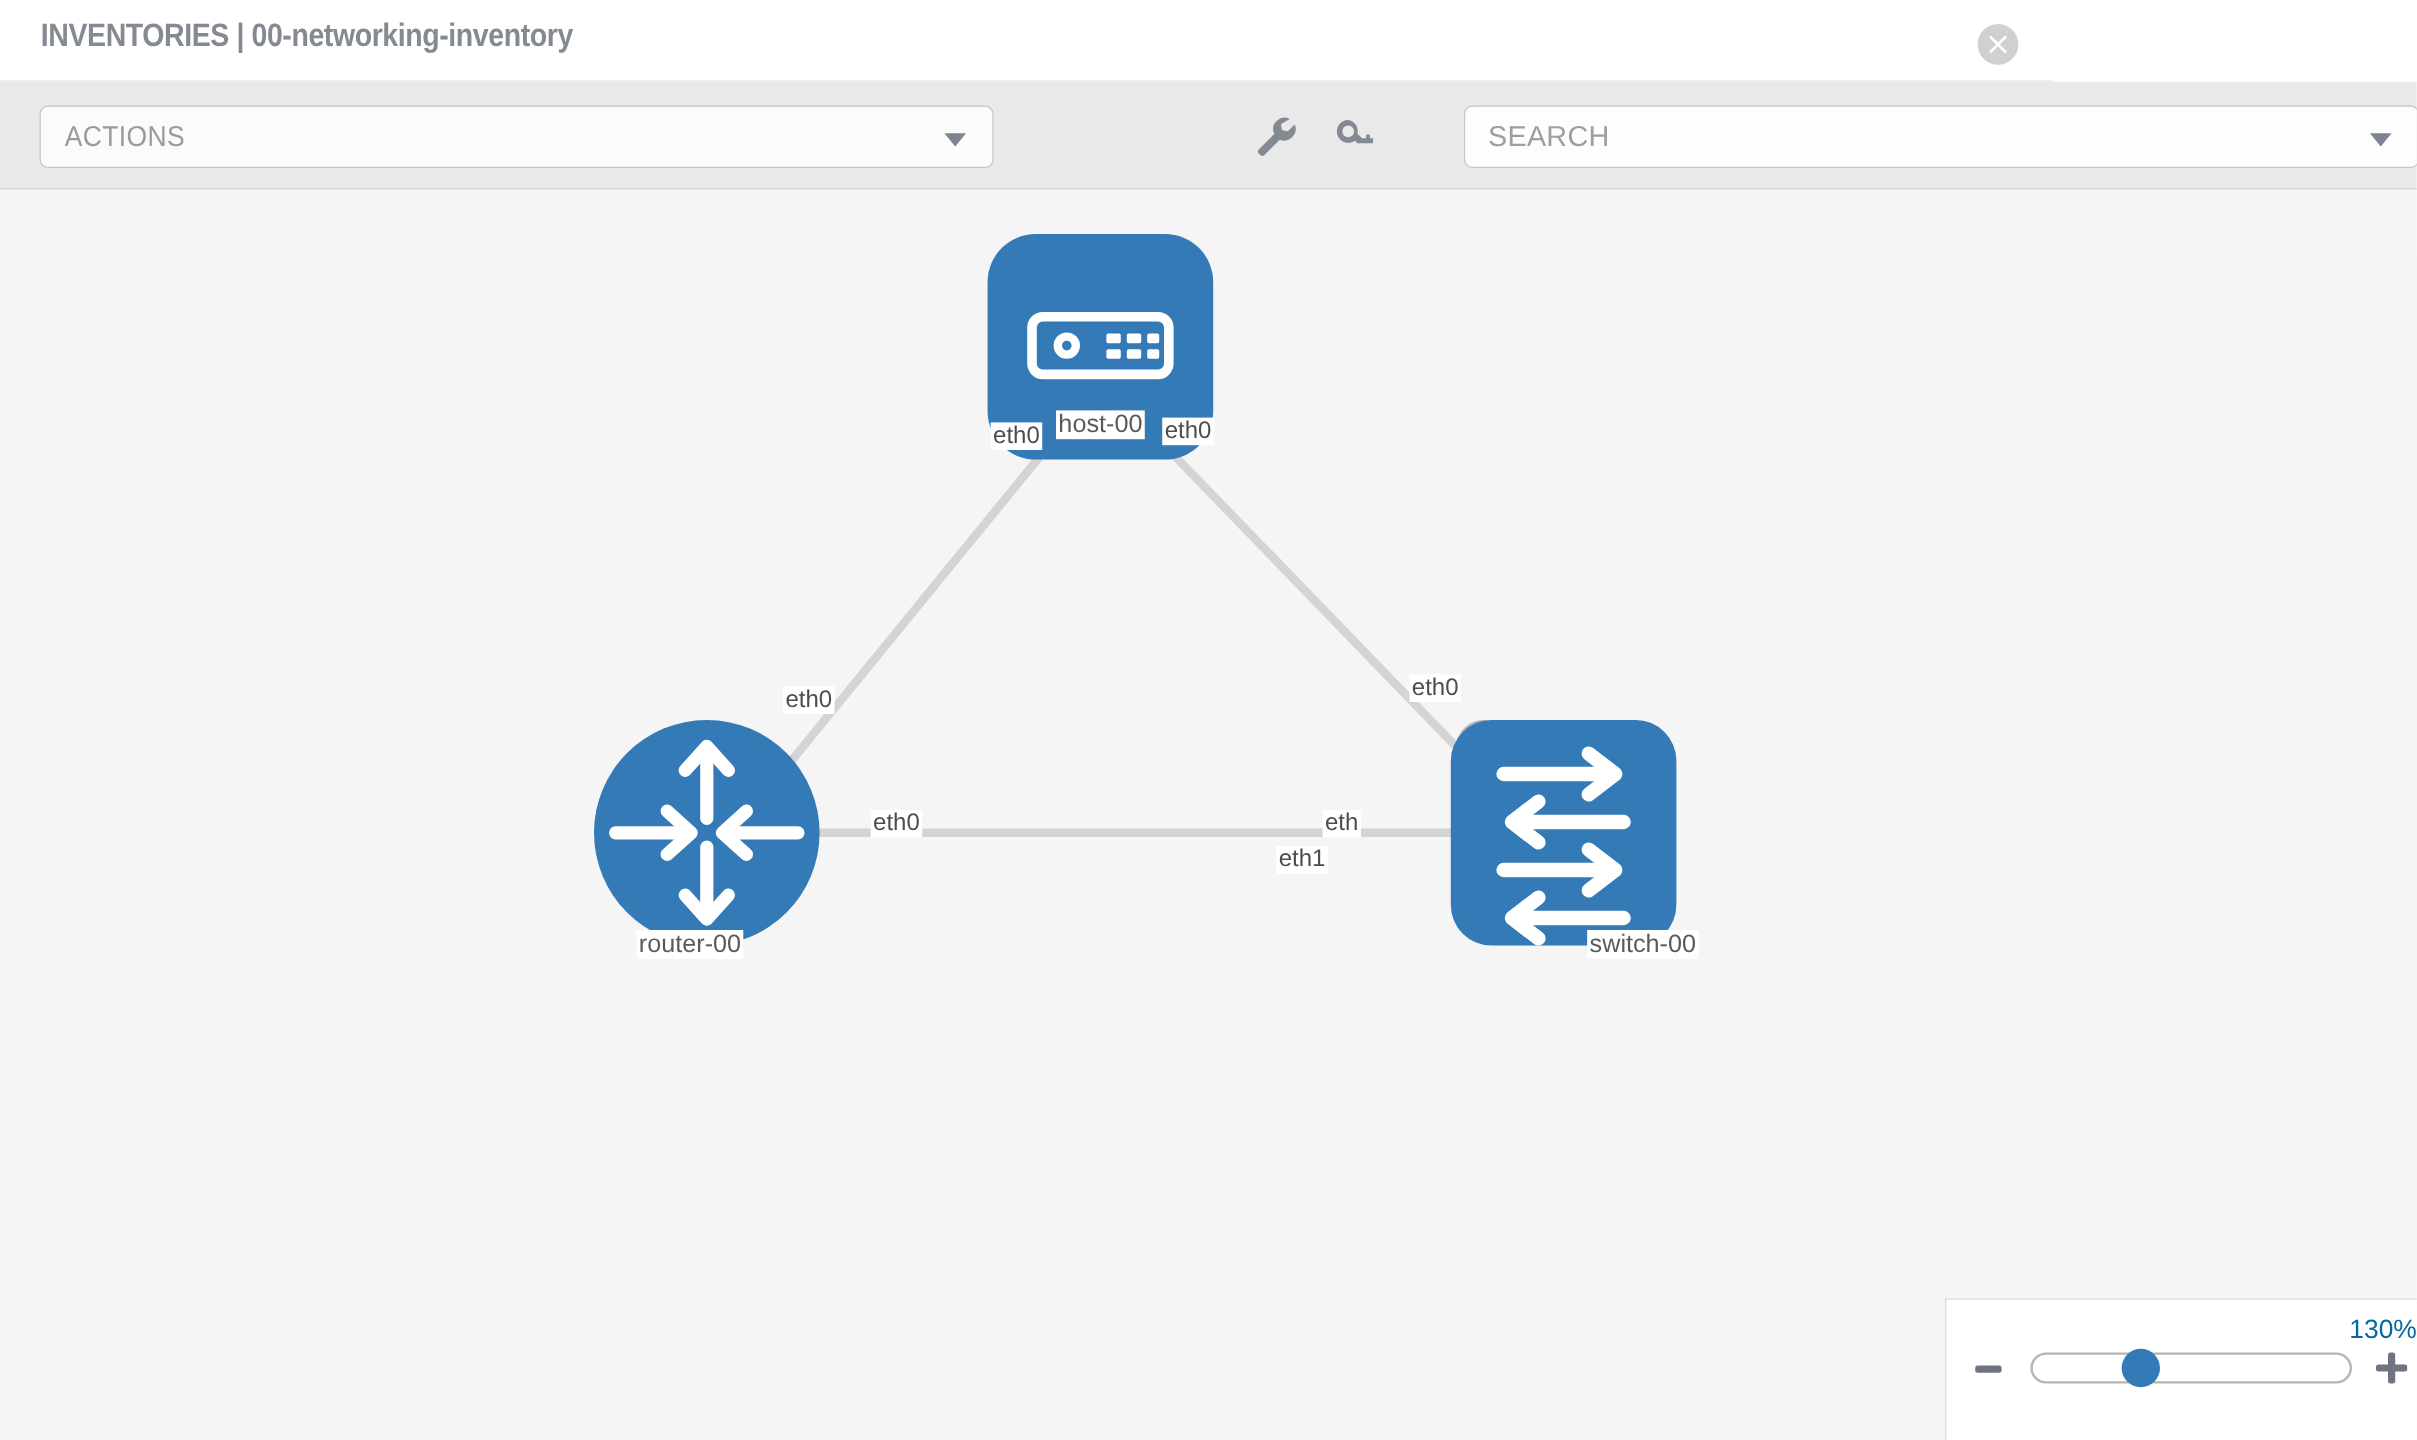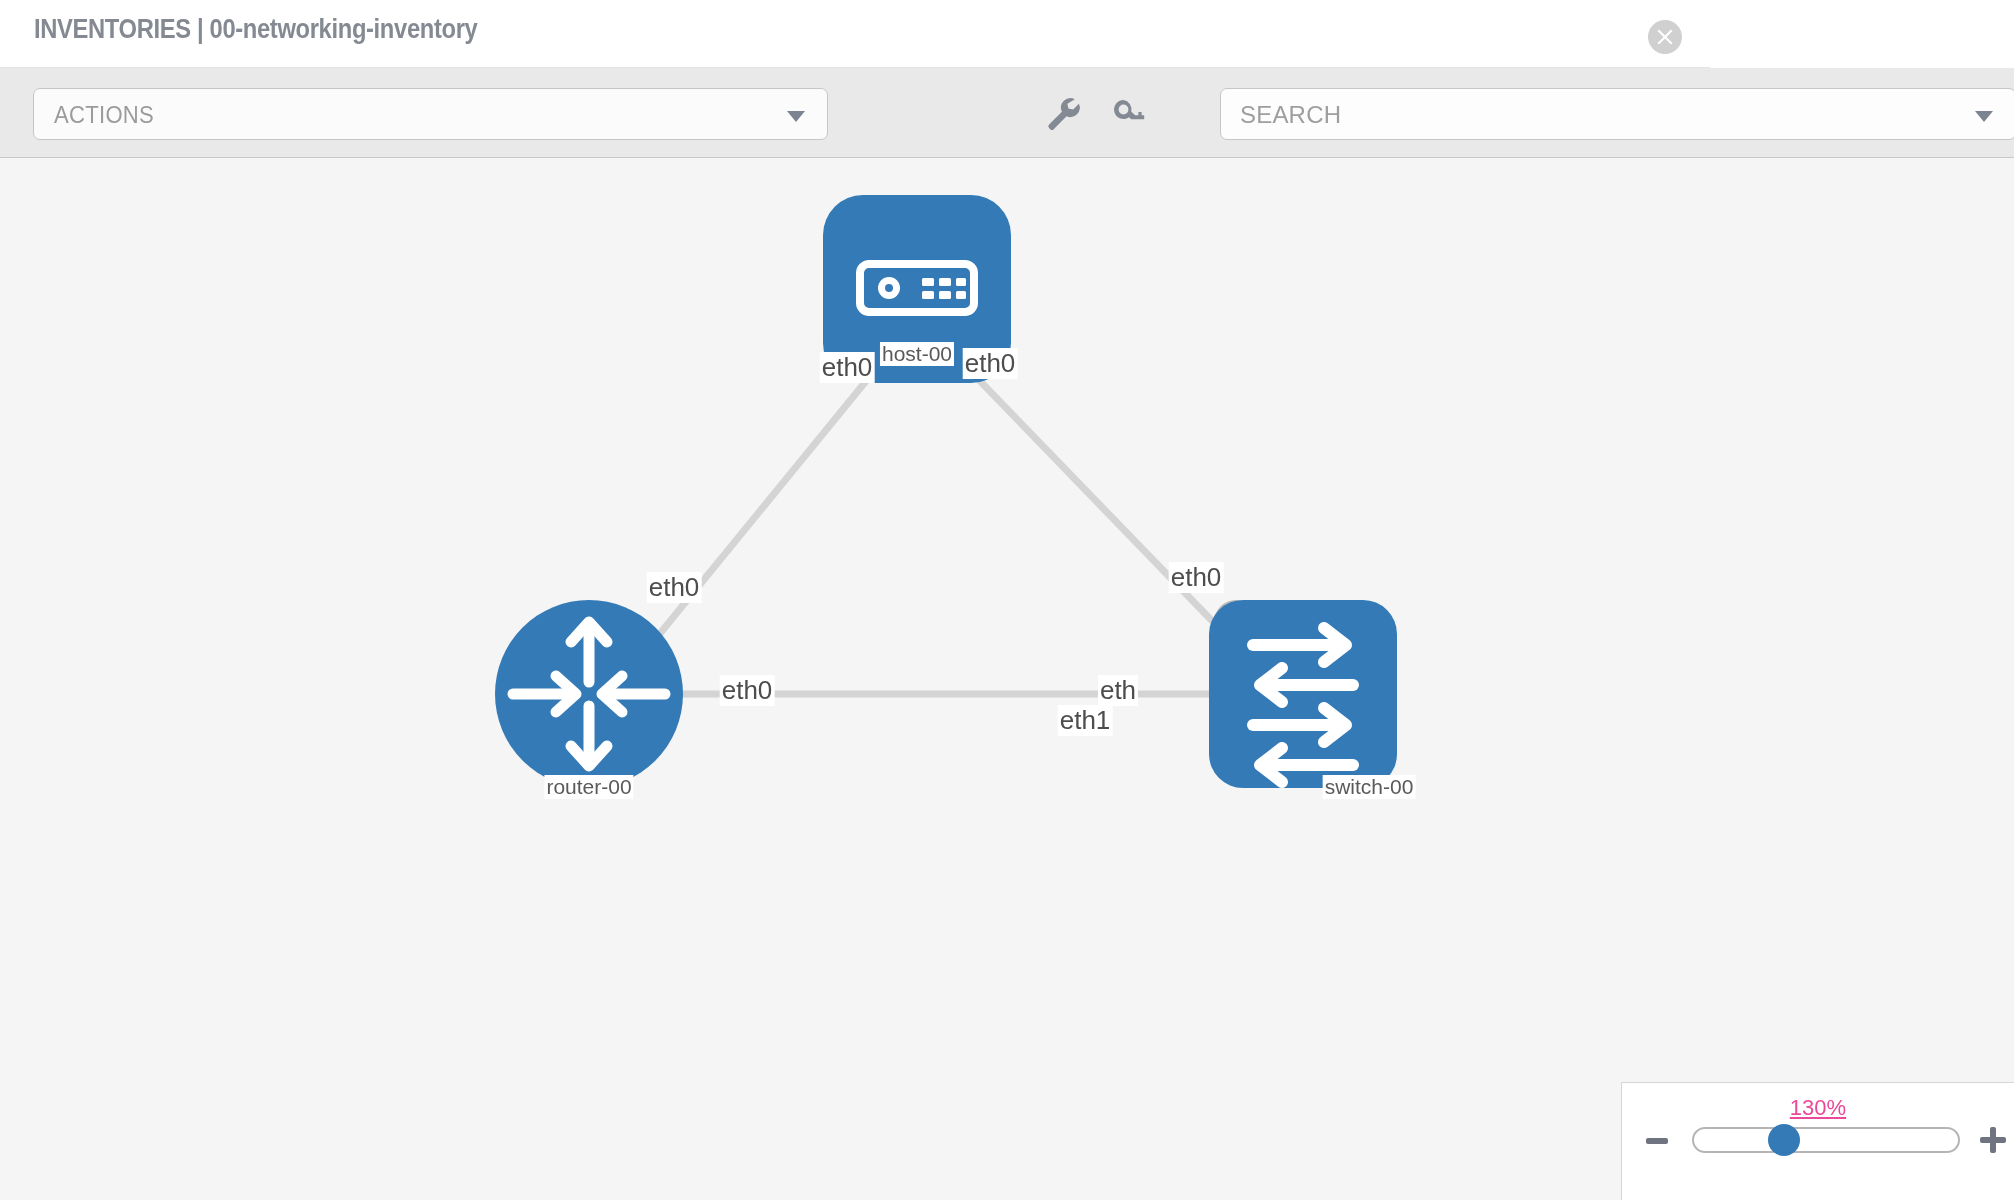--- a/index.html
+++ b/index.html
@@ -151,21 +151,21 @@
     position: absolute;
     font-size: 21px;
     color: #5a5a5a;
     background: #ffffff;
     white-space: nowrap;
     padding: 0 2px;
     transform: translateX(-50%);
   }
   .iface-label {
     position: absolute;
-    font-size: 26px;
+    font-size: 20px;
     color: #4d4d4d;
     background: #ffffff;
     white-space: nowrap;
     padding: 0 2px;
     transform: translateX(-50%);
   }
 
   
   .zoom-panel {
     position: absolute;
@@ -175,24 +175,23 @@
     height: 118px;
     background: #ffffff;
     border-top: 1px solid #d6d6d6;
     border-left: 1px solid #d6d6d6;
     box-sizing: border-box;
   }
   .zoom-value {
     position: absolute;
     top: 12px;
     width: 100%;
-    text-align: center;
+    text-align: right;
     font-size: 22px;
-    color: #ec4899;
-    text-decoration: underline;
+    color: #0369a1;
   }
   .zoom-minus {
     position: absolute;
     left: 24px;
     top: 55px;
     width: 22px;
     height: 6px;
     background: #6f7480;
     border-radius: 2px;
     cursor: pointer;
@@ -352,21 +351,21 @@
 
     <span class="iface-label" style="left:847px; top:194px;">eth0</span>
     <span class="iface-label" style="left:990px; top:190px;">eth0</span>
     <span class="iface-label" style="left:674px; top:414px;">eth0</span>
     <span class="iface-label" style="left:1196px; top:404px;">eth0</span>
     <span class="iface-label" style="left:747px; top:517px;">eth0</span>
     <span class="iface-label" style="left:1118px; top:517px;">eth</span>
     <span class="iface-label" style="left:1085px; top:517px;margin-top:30px;">eth1</span>
 
     <span class="node-label" style="left:917px; top:184px;">host-00</span>
-    <span class="node-label" style="left:589px; top:617px;">router-00</span>
+    <span class="node-label" style="left:575px; top:617px;">router-00</span>
     <span class="node-label" style="left:1336px; top:617px;margin-left:33px;">switch-00</span>
   </div>
 
   <div class="zoom-panel">
     <div class="zoom-value">130%</div>
     <div class="zoom-minus"></div>
     <div class="zoom-track"></div>
     <div class="zoom-thumb"></div>
     <div class="zoom-plus"></div>
   </div>

